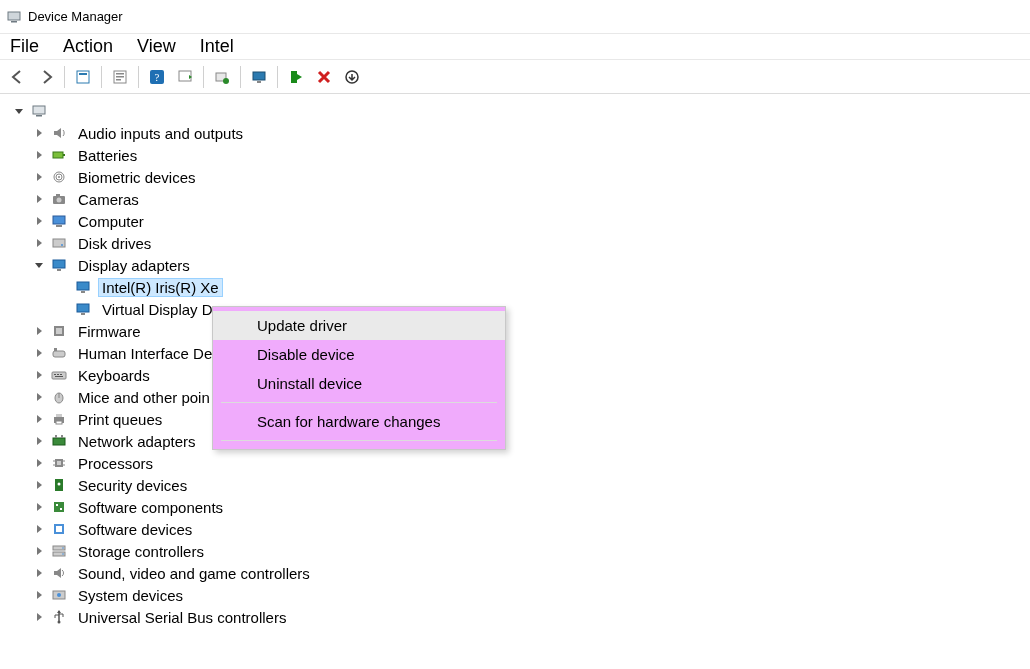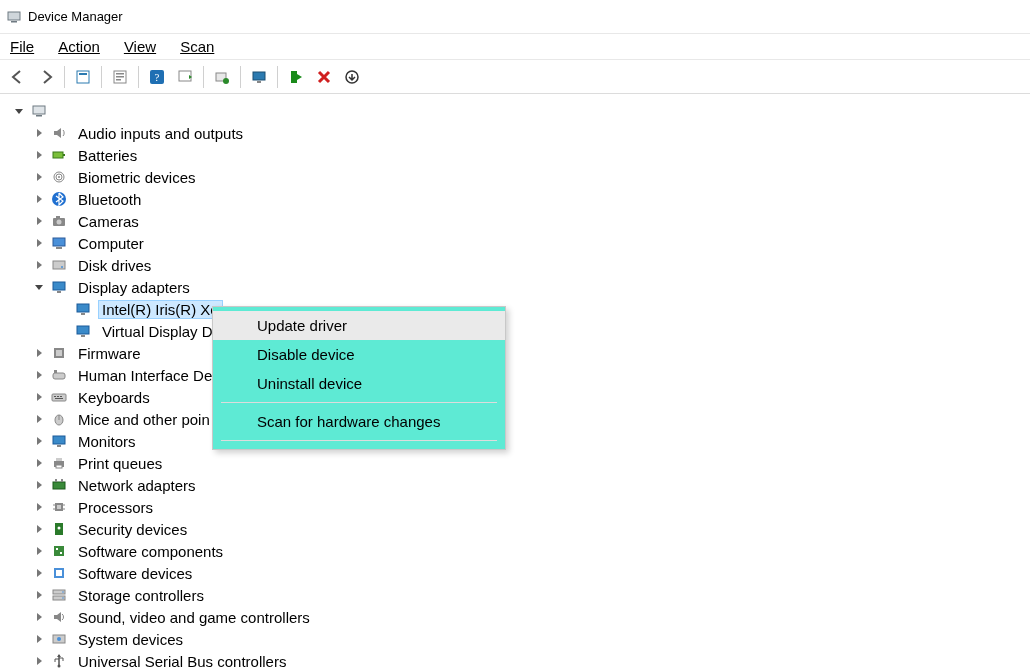--- a/index.html
+++ b/index.html
@@ -28,22 +28,21 @@
   .titlebar .title {
     font-size: 13px;
   }
 
   .menubar {
     height: 26px;
     display: flex; align-items: center;
     padding: 0 6px;
     gap: 16px;
     border-bottom: 1px solid #e8e8e8;
-    font-size: 15px;
-    text-decoration: underline;
+    font-size: 18px;
   }
   .menubar .menu-item {
     padding: 2px 4px;
     cursor: default;
   }
 
   .toolbar {
     height: 34px;
     display: flex; align-items: center;
     padding: 0 6px;
@@ -98,21 +97,21 @@
   }
   .lvl0 { padding-left: 4px; }
   .lvl1 { padding-left: 24px; }
   .lvl2 { padding-left: 48px; }
 
   .context-menu {
     position: absolute;
     left: 212px;
     top: 212px;
     width: 294px;
-    background: #5eead4;
+    background: #f0abfc;
     border: 1px solid #c8c8c8;
     box-shadow: 3px 3px 6px rgba(0,0,0,0.18);
     padding: 4px 0;
     font-size: 15px;
     z-index: 10;
   }
   .context-menu .cm-item {
     padding: 6px 44px 6px 44px;
     cursor: default;
   }
@@ -136,21 +135,21 @@
         <rect x="5" y="12" width="6" height="1.5" fill="#6f7a82"></rect>
       </svg>
   </span>
   <span class="title">Device Manager</span>
 </div>
 
 <div class="menubar">
   <span class="menu-item">File</span>
   <span class="menu-item">Action</span>
   <span class="menu-item">View</span>
-  <span class="menu-item">Scan</span>
+  <span class="menu-item">Intel</span>
 </div>
 
 <div class="toolbar">
   <span class="tb-btn">
       <svg width="16" height="16" viewBox="0 0 16 16">
         <path d="M10 2 L3 8 L10 14" fill="none" stroke="#555" stroke-width="2"></path>
       </svg>
     </span>
   <span class="tb-btn">
       <svg width="16" height="16" viewBox="0 0 16 16">
@@ -270,34 +269,20 @@
         </svg>
       </span>
       <span class="icon">
         <svg width="16" height="16" viewBox="0 0 16 16">
           <circle cx="8" cy="8" r="5" fill="none" stroke="#888"></circle>
           <circle cx="8" cy="8" r="3" fill="none" stroke="#888"></circle>
           <circle cx="8" cy="8" r="1" fill="#888"></circle>
         </svg>
       </span>
       <span class="label-wrap">Biometric devices</span>
-    </div>
-    <div class="node lvl1">
-      <span class="chevron">
-        <svg width="10" height="10" viewBox="0 0 10 10">
-          <polygon points="3,1 8,5 3,9" fill="#777"></polygon>
-        </svg>
-      </span>
-      <span class="icon">
-        <svg width="16" height="16" viewBox="0 0 16 16">
-          <circle cx="8" cy="8" r="7" fill="#1f6fd0"></circle>
-          <path d="M8 2 L8 14 L12 10 L5 5 M8 2 L12 6 L5 11" stroke="#fff" fill="none" stroke-width="1.2"></path>
-        </svg>
-      </span>
-      <span class="label-wrap">Bluetooth</span>
     </div>
     <div class="node lvl1">
       <span class="chevron">
         <svg width="10" height="10" viewBox="0 0 10 10">
           <polygon points="3,1 8,5 3,9" fill="#777"></polygon>
         </svg>
       </span>
       <span class="icon">
         <svg width="16" height="16" viewBox="0 0 16 16">
           <rect x="2" y="5" width="12" height="8" rx="1" fill="#888"></rect>
@@ -428,34 +413,20 @@
           <polygon points="3,1 8,5 3,9" fill="#777"></polygon>
         </svg>
       </span>
       <span class="icon">
         <svg width="16" height="16" viewBox="0 0 16 16">
           <ellipse cx="8" cy="9" rx="4" ry="5" fill="#ccc" stroke="#888"></ellipse>
           <line x1="8" y1="4" x2="8" y2="9" stroke="#888"></line>
         </svg>
       </span>
       <span class="label-wrap">Mice and other poin</span>
-    </div>
-    <div class="node lvl1">
-      <span class="chevron">
-        <svg width="10" height="10" viewBox="0 0 10 10">
-          <polygon points="3,1 8,5 3,9" fill="#777"></polygon>
-        </svg>
-      </span>
-      <span class="icon">
-        <svg width="16" height="16" viewBox="0 0 16 16">
-          <rect x="2" y="3" width="12" height="8" fill="#3a8ac9" stroke="#1a5a99"></rect>
-          <rect x="6" y="12" width="4" height="2" fill="#888"></rect>
-        </svg>
-      </span>
-      <span class="label-wrap">Monitors</span>
     </div>
     <div class="node lvl1">
       <span class="chevron">
         <svg width="10" height="10" viewBox="0 0 10 10">
           <polygon points="3,1 8,5 3,9" fill="#777"></polygon>
         </svg>
       </span>
       <span class="icon">
         <svg width="16" height="16" viewBox="0 0 16 16">
           <rect x="3" y="6" width="10" height="6" fill="#888"></rect>

